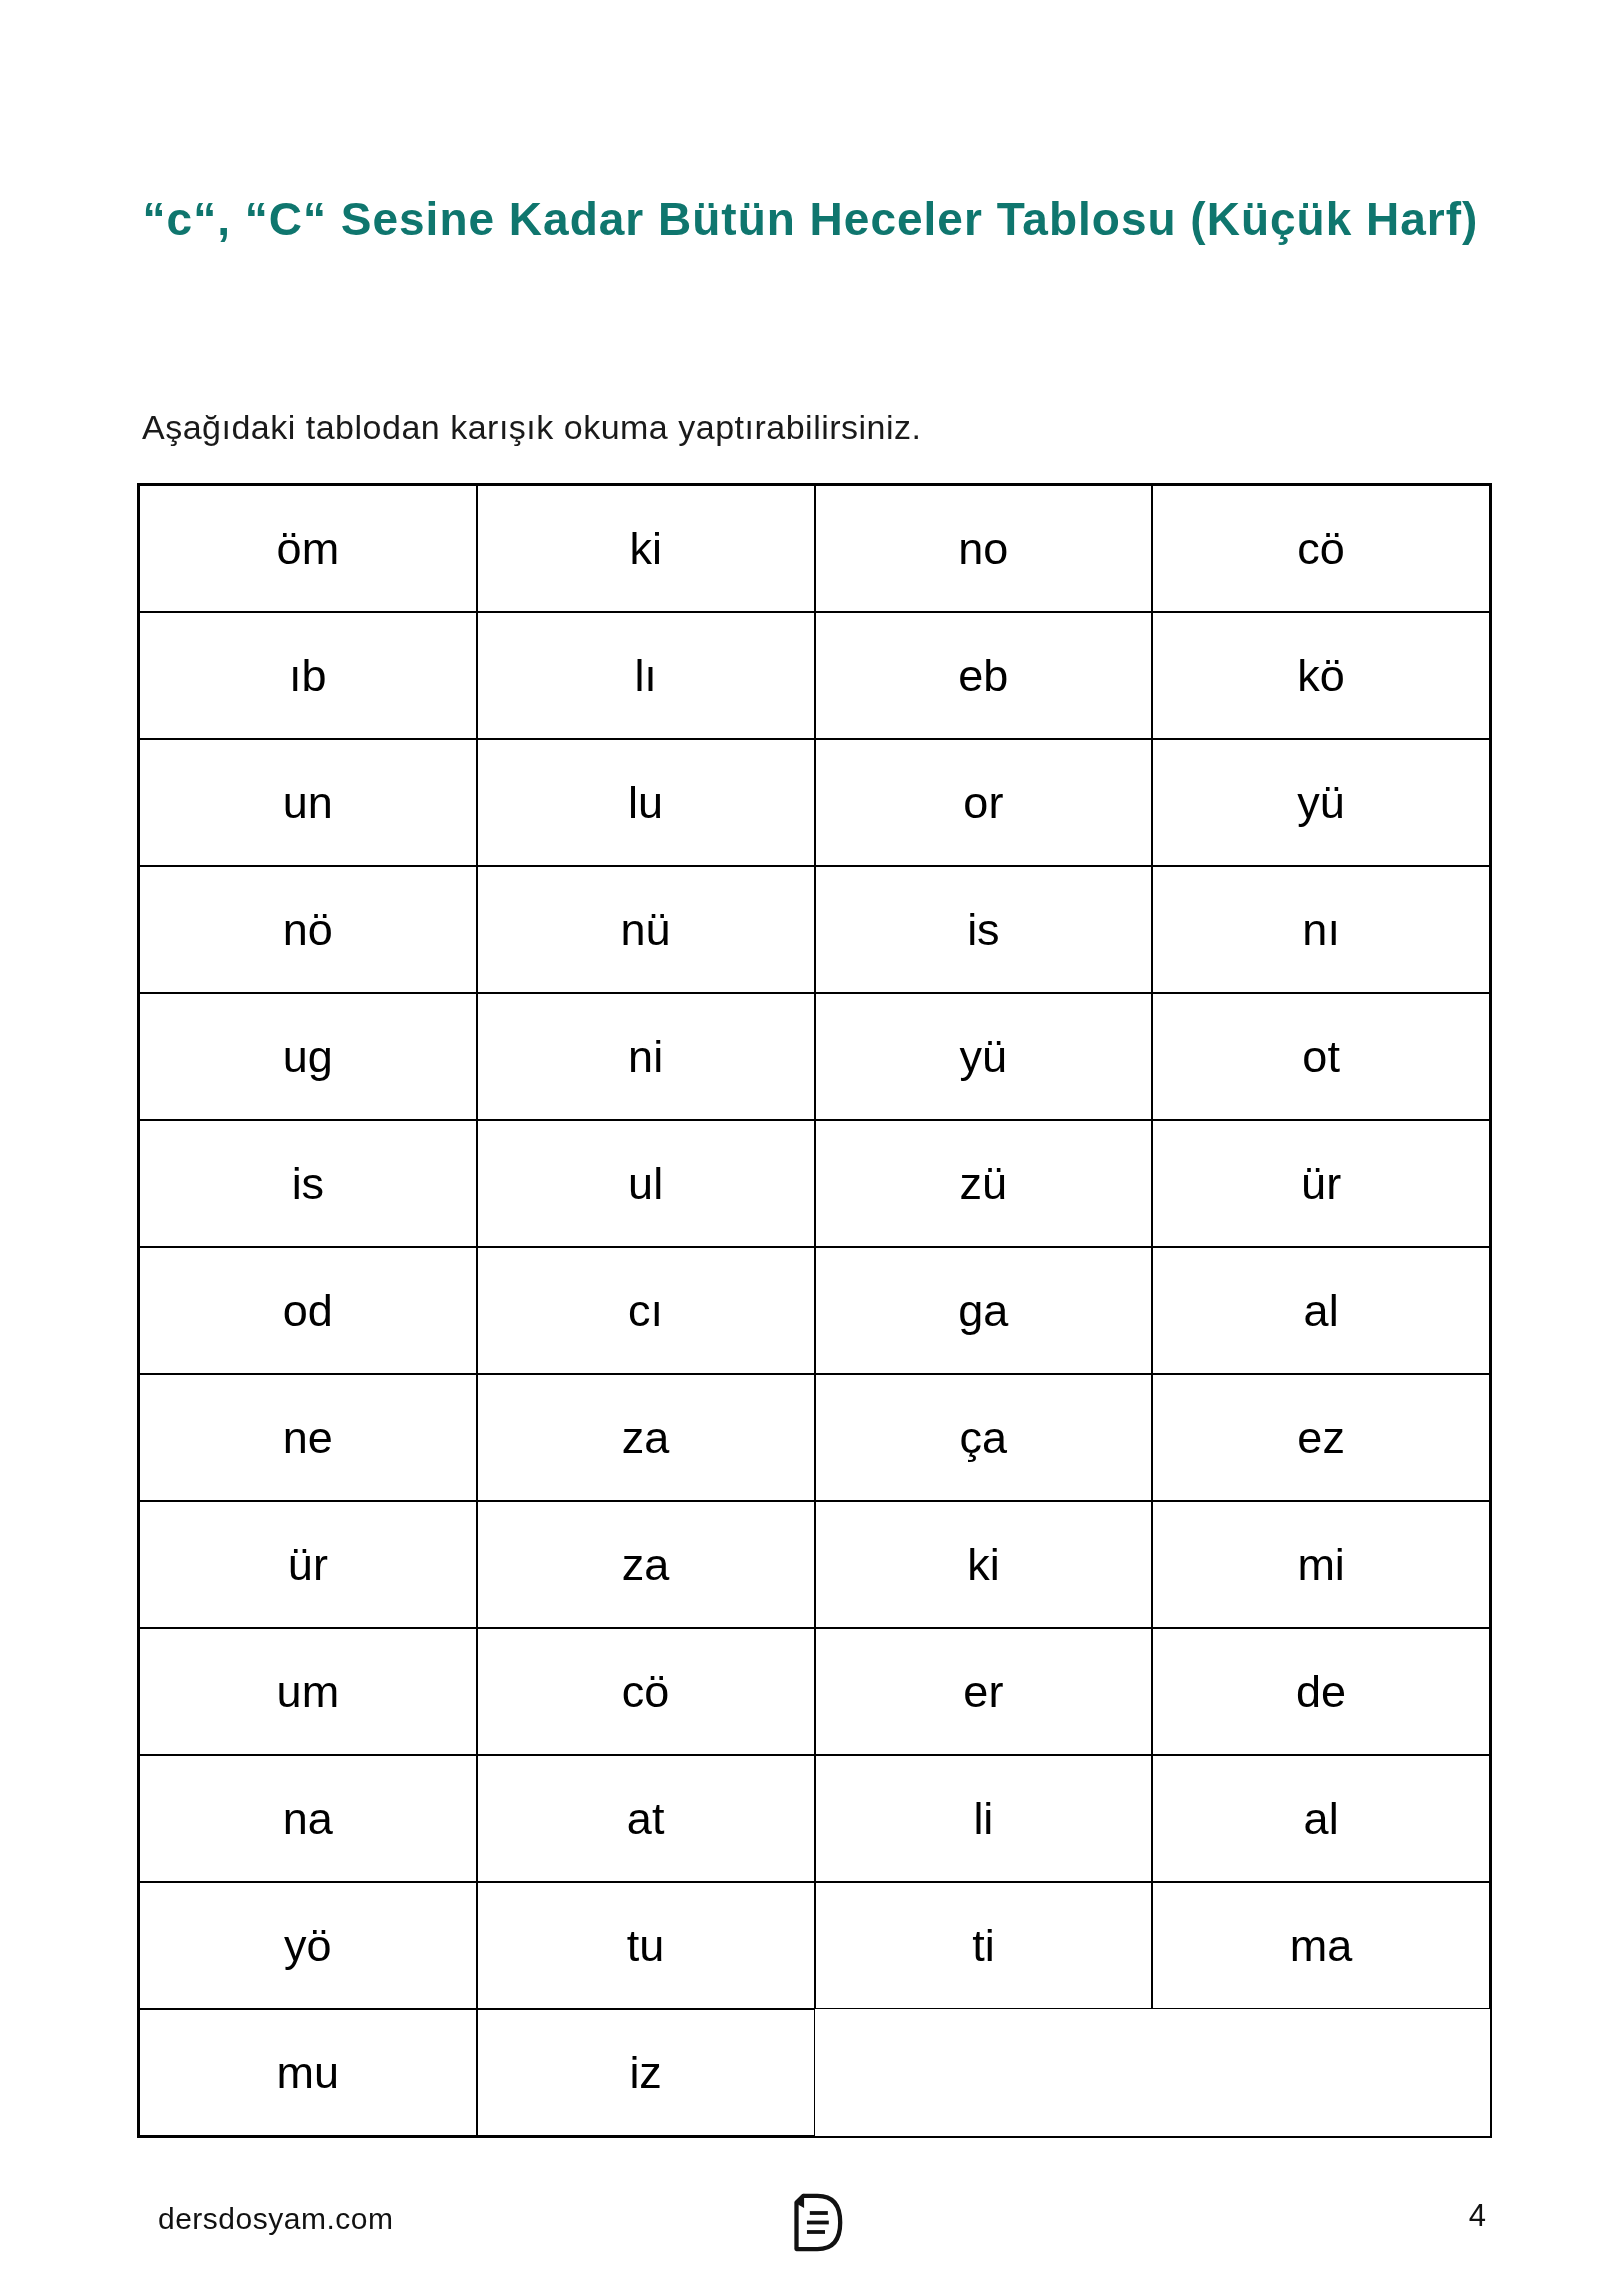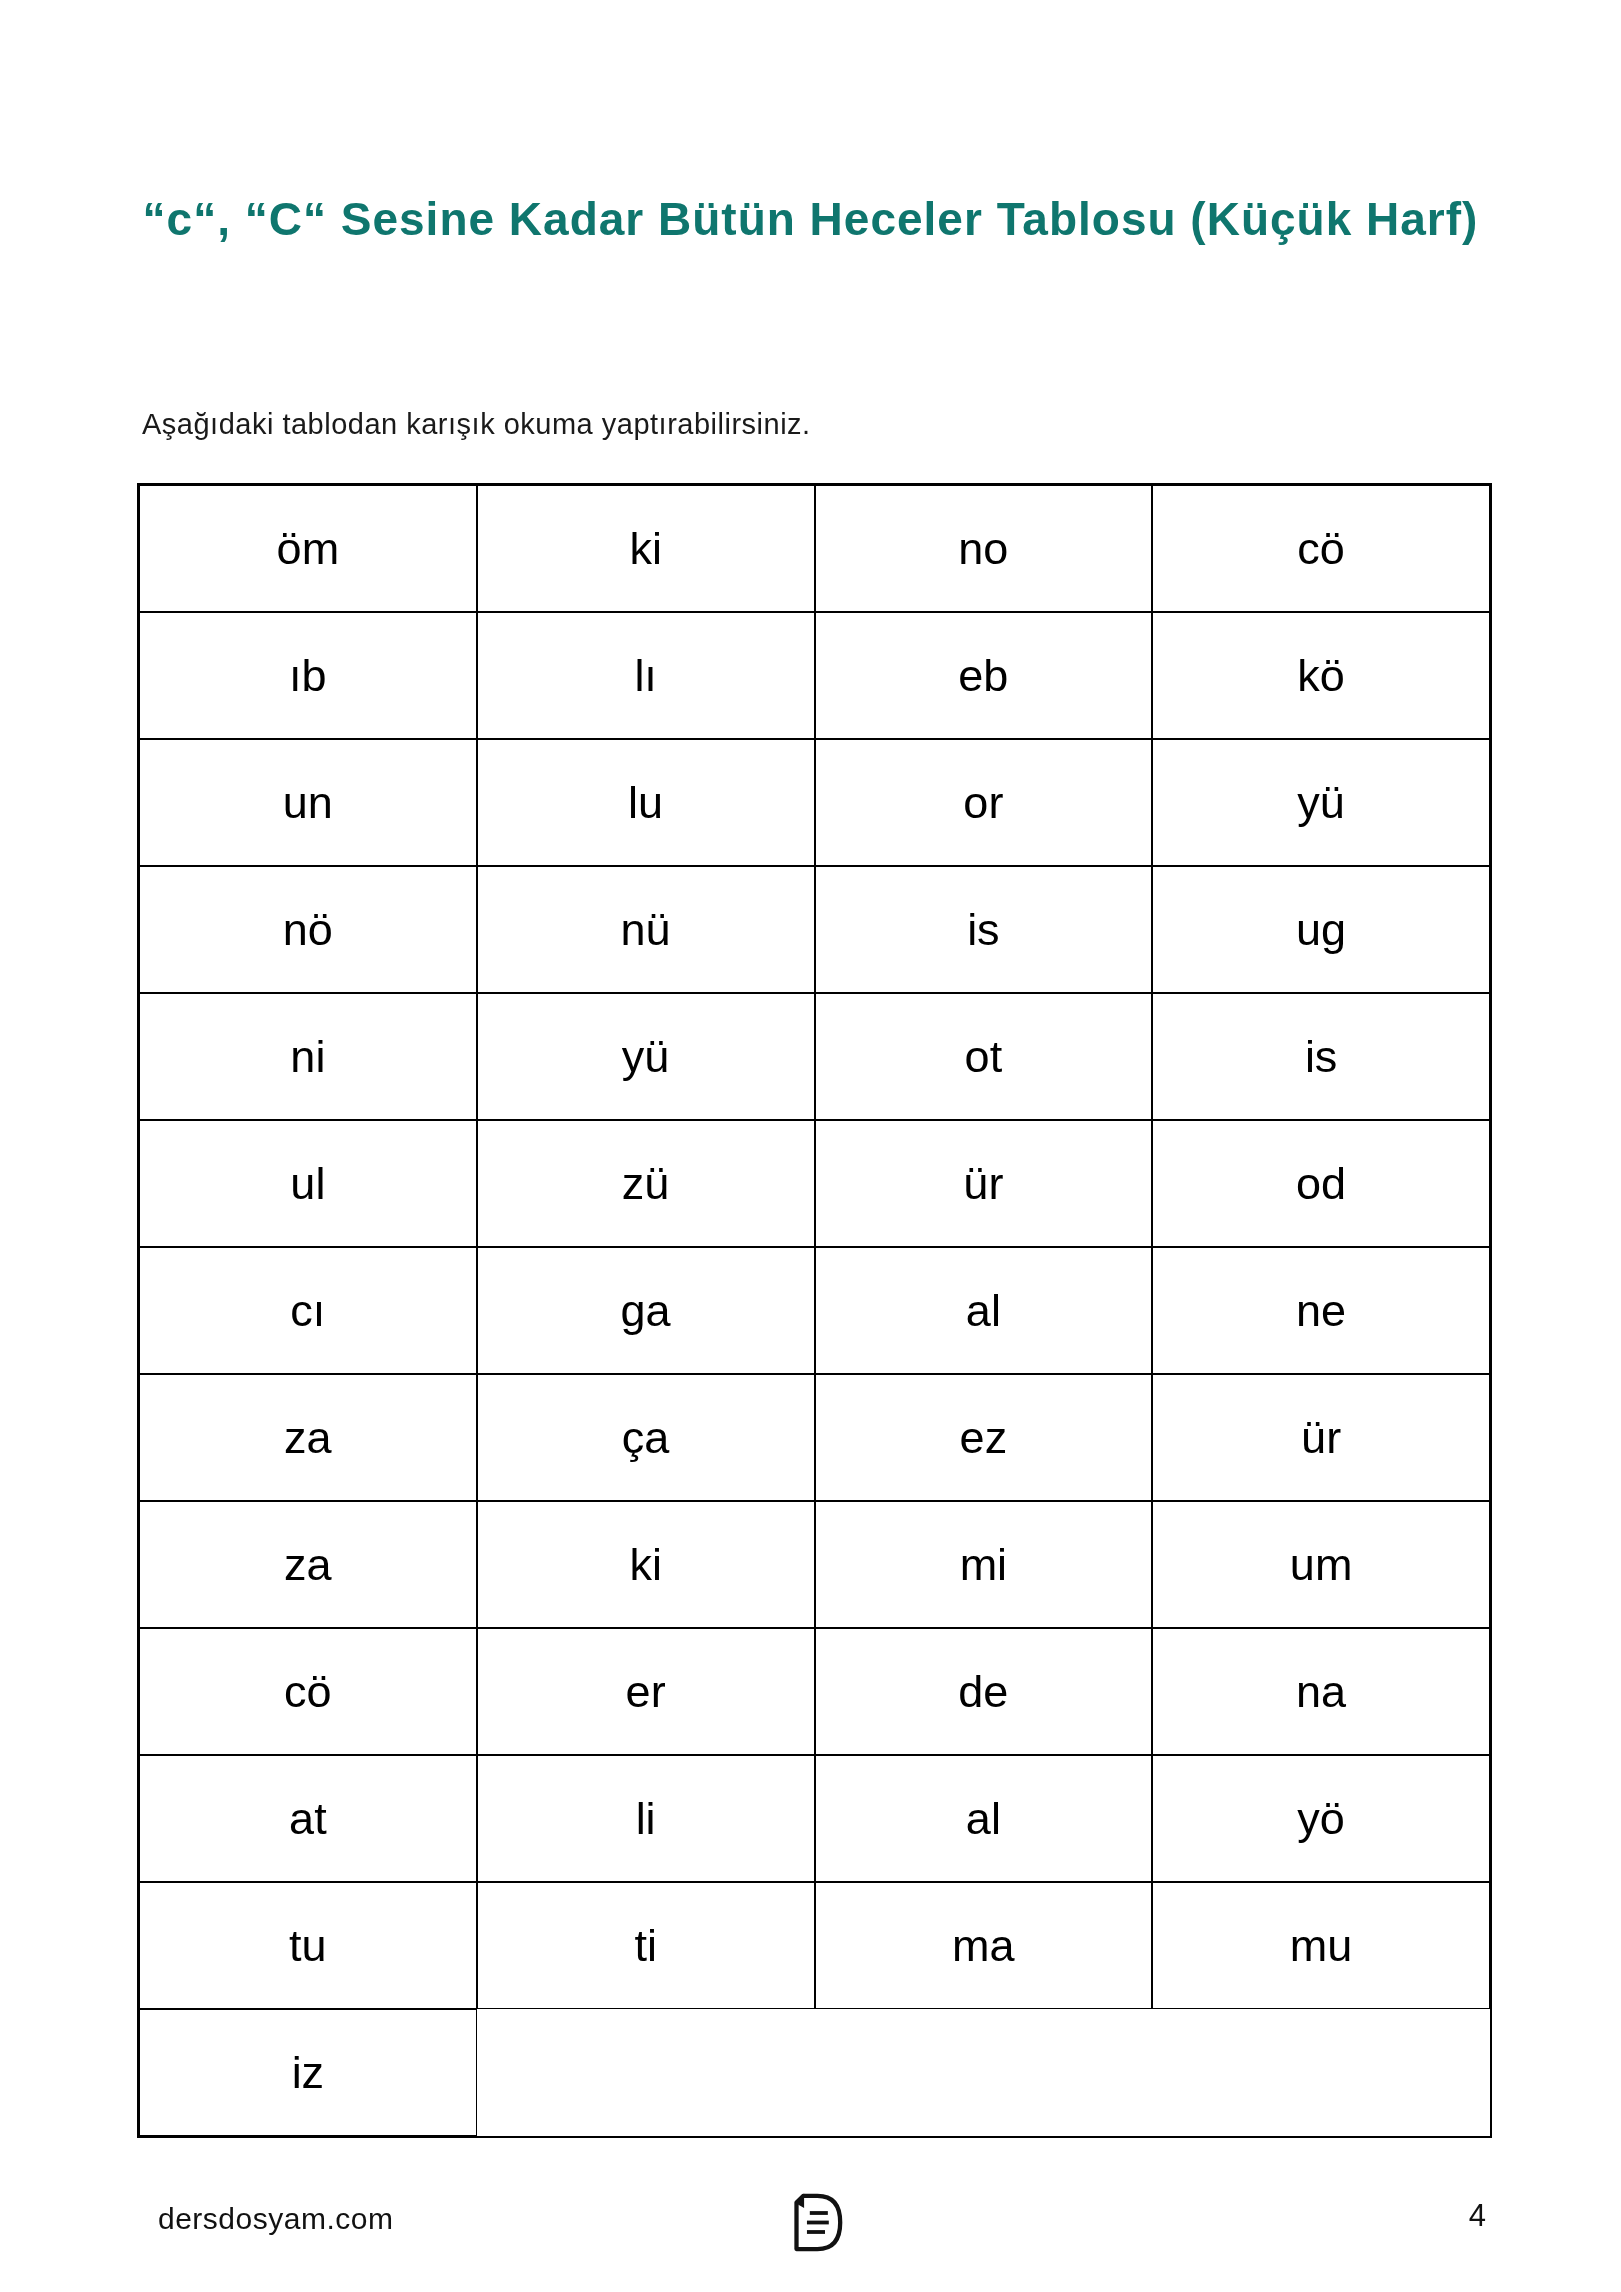--- a/index.html
+++ b/index.html
@@ -24,21 +24,21 @@
     text-align: center;
     font-size: 46px;
     font-weight: 600;
     letter-spacing: 1px;
     
   }
   .subtitle {
     position: absolute;
     top: 408px;
     left: 142px;
-    font-size: 29px;
+    font-size: 34px;
     font-weight: 400;
     color: #1a1a1a;
     letter-spacing: 0.5px;
   }
   .syl-table {
     position: absolute;
     left: 137px;
     top: 483px;
     width: 1355px;
     height: 1655px;
@@ -102,20 +102,21 @@
       <div class="cell">lı</div>
       <div class="cell">eb</div>
       <div class="cell">kö</div>
       <div class="cell">un</div>
       <div class="cell">lu</div>
       <div class="cell">or</div>
       <div class="cell">yü</div>
       <div class="cell">nö</div>
       <div class="cell">nü</div>
       <div class="cell">is</div>
+      <div class="cell">nı</div>
       <div class="cell">ug</div>
       <div class="cell">ni</div>
       <div class="cell">yü</div>
       <div class="cell">ot</div>
       <div class="cell">is</div>
       <div class="cell">ul</div>
       <div class="cell">zü</div>
       <div class="cell">ür</div>
       <div class="cell">od</div>
       <div class="cell">cı</div>

